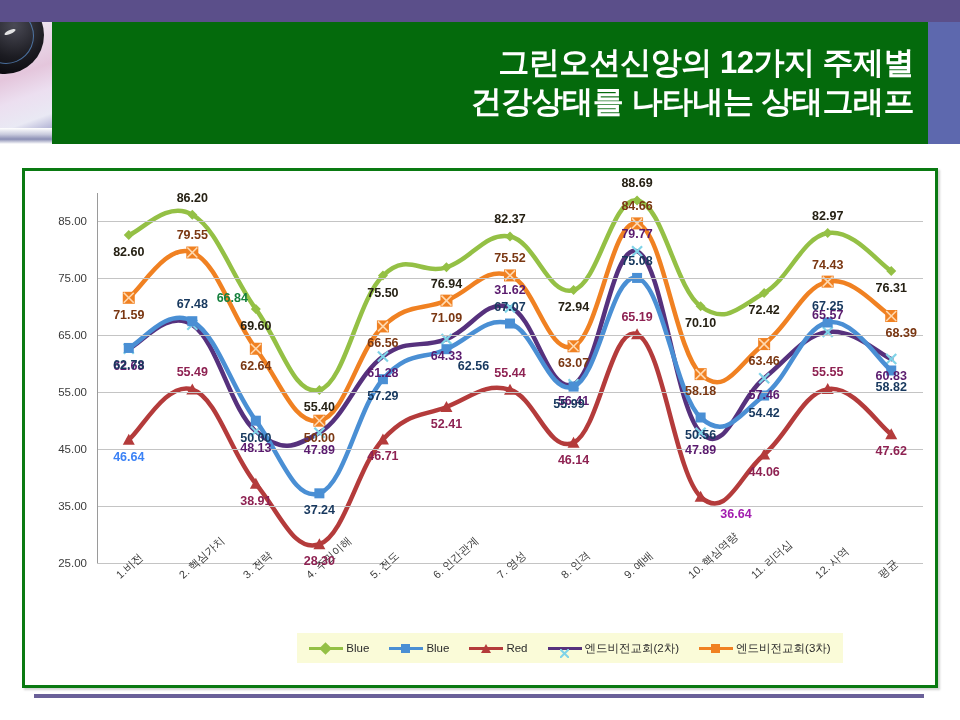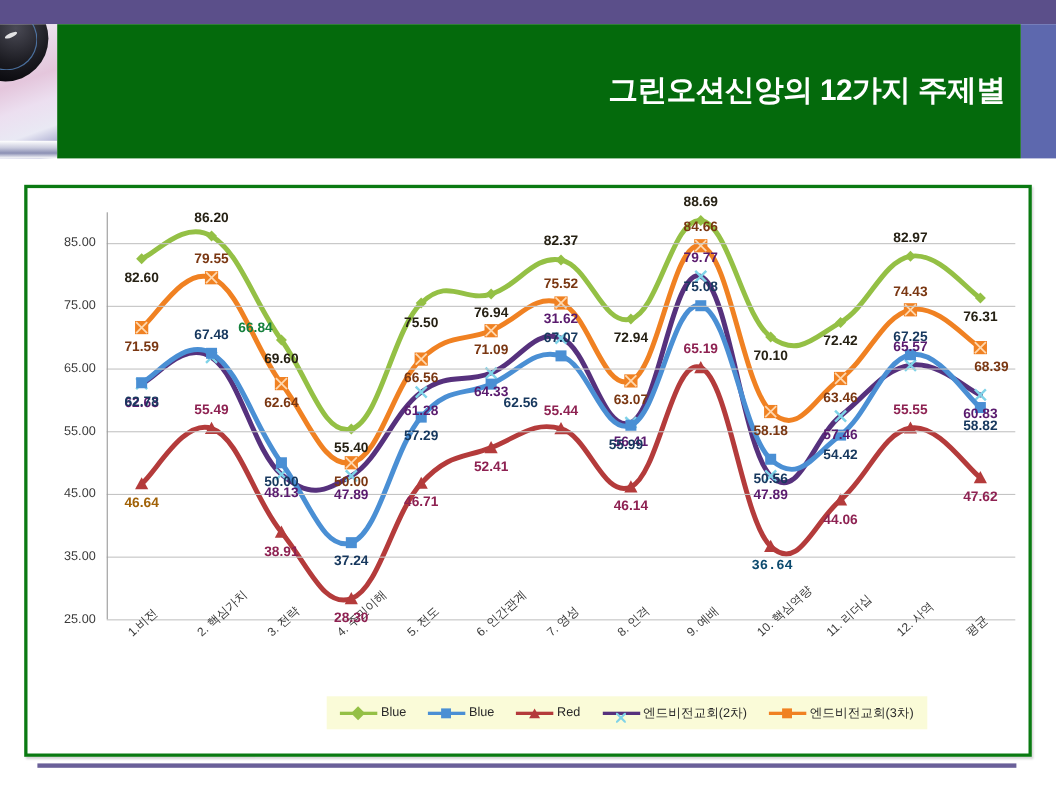--- a/index.html
+++ b/index.html
@@ -65,21 +65,21 @@
     width: 876px; height: 122px;
     background: #046a0c;
     display: flex;
     flex-direction: column;
     align-items: flex-end;
     justify-content: center;
     padding: 0 14px 0 0;
   }
   .title-line {
     color: #ffffff;
-    font-size: 27px;
+    font-size: 31px;
     font-weight: bold;
     line-height: 1.25;
     letter-spacing: -0.5px;
     white-space: nowrap;
     text-align: left;
   }
 
   
   .chart-frame {
     position: absolute; left: 22px; top: 168px;
@@ -168,20 +168,21 @@
 
   <div class="deco-image">
     <div class="globe"></div>
     <div class="globe-arc"></div>
     <div class="glint"></div>
     <div class="foot"></div>
   </div>
 
   <div class="title-box">
     <div class="title-line">그린오션신앙의 12가지 주제별</div>
+    <div class="title-line">건강상태를 나타내는 상태그래프</div>
   </div>
 
   <div class="chart-frame">
     <div class="plot-wrap" id="plot">
       <svg class="lines" id="svg" width="910" height="514">
           <path d="M 103.76923076923077 64.12307692307695 C 116.47692307692309 60.0246153846154, 141.8923076923077 28.8307692307692, 167.30769230769232 43.630769230769204 C 192.72307692307695 58.43076923076921, 205.43076923076922 103.05846153846159, 230.84615384615384 138.12307692307698 C 256.26153846153846 173.18769230769237, 268.96923076923076 225.67076923076922, 294.38461538461536 218.95384615384614 C 319.79999999999995 212.23692307692306, 332.5076923076923 129.06092307692307, 357.9230769230769 104.53846153846155 C 383.3384615384615 80.016, 396.04615384615386 104.16276923076921, 421.46153846153845 96.34153846153845 C 446.87692307692305 88.52030769230768, 459.5846153846154 60.878461538461536, 485 65.43230769230769 C 510.4153846153846 69.98615384615384, 523.123076923077 126.30584615384615, 548.5384615384615 119.11076923076922 C 573.9538461538461 111.9156923076923, 586.6615384615385 26.223692307692307, 612.0769230769231 29.45692307692309 C 637.4923076923077 32.690153846153876, 650.2 116.75415384615391, 675.6153846153846 135.27692307692314 C 701.0307692307692 153.79969230769237, 713.7384615384616 136.72276923076922, 739.1538461538462 122.0707692307692 C 764.5692307692308 107.41876923076919, 777.2769230769231 66.44553846153848, 802.6923076923077 62.01692307692309 C 828.1076923076923 57.58830769230771, 853.5230769230769 92.34553846153844, 866.2307692307693 99.92769230769227" fill="none" stroke="#94c045" stroke-width="4.5" stroke-linecap="round"></path>
           <g>
             <polygon points="103.76923076923077,59.12307692307695 108.76923076923077,64.12307692307695 103.76923076923077,69.12307692307695 98.76923076923077,64.12307692307695" fill="#94c045"></polygon>
           </g>
           <g>
@@ -493,30 +494,30 @@
         <div class="dlabel" style="left: 294.385px; top: 339.326px; color: rgb(23, 56, 94);">37.24</div>
         <div class="dlabel" style="left: 357.923px; top: 225.195px; color: rgb(23, 56, 94);">57.29</div>
         <div class="dlabel" style="left: 421.462px; top: 195.197px; color: rgb(23, 56, 94); margin-left: 27px;">62.56</div>
         <div class="dlabel" style="left: 485px; top: 135.525px; color: rgb(23, 56, 94);">67.07</div>
         <div class="dlabel" style="left: 544px; top: 232.595px; color: rgb(23, 56, 94);">55.99</div>
         <div class="dlabel" style="left: 612.077px; top: 89.9292px; color: rgb(23, 56, 94);">75.08</div>
         <div class="dlabel" style="left: 675.615px; top: 263.505px; color: rgb(23, 56, 94);">50.56</div>
         <div class="dlabel" style="left: 739.154px; top: 241.532px; color: rgb(23, 56, 94);">54.42</div>
         <div class="dlabel" style="left: 802.692px; top: 134.5px; color: rgb(23, 56, 94);">67.25</div>
         <div class="dlabel" style="left: 866.231px; top: 216.486px; color: rgb(23, 56, 94);">58.82</div>
-        <div class="dlabel" style="left: 103.769px; top: 285.818px; color: #a16207;">46.64</div>
+        <div class="dlabel" style="left: 103.769px; top: 285.818px; color: #3b82f6;">46.64</div>
         <div class="dlabel" style="left: 167.308px; top: 201.442px; color: rgb(142, 34, 82);">55.49</div>
         <div class="dlabel" style="left: 230.846px; top: 329.82px; color: rgb(142, 34, 82);">38.91</div>
         <div class="dlabel" style="left: 294.385px; top: 390.215px; color: rgb(142, 34, 82);">28.30</div>
         <div class="dlabel" style="left: 357.923px; top: 285.42px; color: rgb(142, 34, 82);">46.71</div>
         <div class="dlabel" style="left: 421.462px; top: 252.974px; color: rgb(142, 34, 82);">52.41</div>
         <div class="dlabel" style="left: 485px; top: 201.726px; color: rgb(142, 34, 82);">55.44</div>
         <div class="dlabel" style="left: 548.538px; top: 288.665px; color: rgb(142, 34, 82);">46.14</div>
         <div class="dlabel" style="left: 612.077px; top: 146.226px; color: rgb(142, 34, 82);">65.19</div>
-        <div class="dlabel" style="left: 677px; top: 342.742px; color: #0c4a6e; font-family: Liberation Mono, monospace;">36.64</div>
+        <div class="dlabel" style="left: 711px; top: 342.742px; color: #a21caf;">36.64</div>
         <div class="dlabel" style="left: 739.154px; top: 300.505px; color: rgb(142, 34, 82);">44.06</div>
         <div class="dlabel" style="left: 802.692px; top: 201.1px; color: rgb(142, 34, 82);">55.55</div>
         <div class="dlabel" style="left: 866.231px; top: 280.24px; color: rgb(142, 34, 82);">47.62</div>
       </div>
     <div class="legend" id="legend">
         <div class="legend-item">
           <span class="legend-swatch">
             <span class="ln" style="background: rgb(148, 192, 69);"></span>
             <span class="mk" style="background: rgb(148, 192, 69); transform: rotate(45deg);"></span>
           </span>

